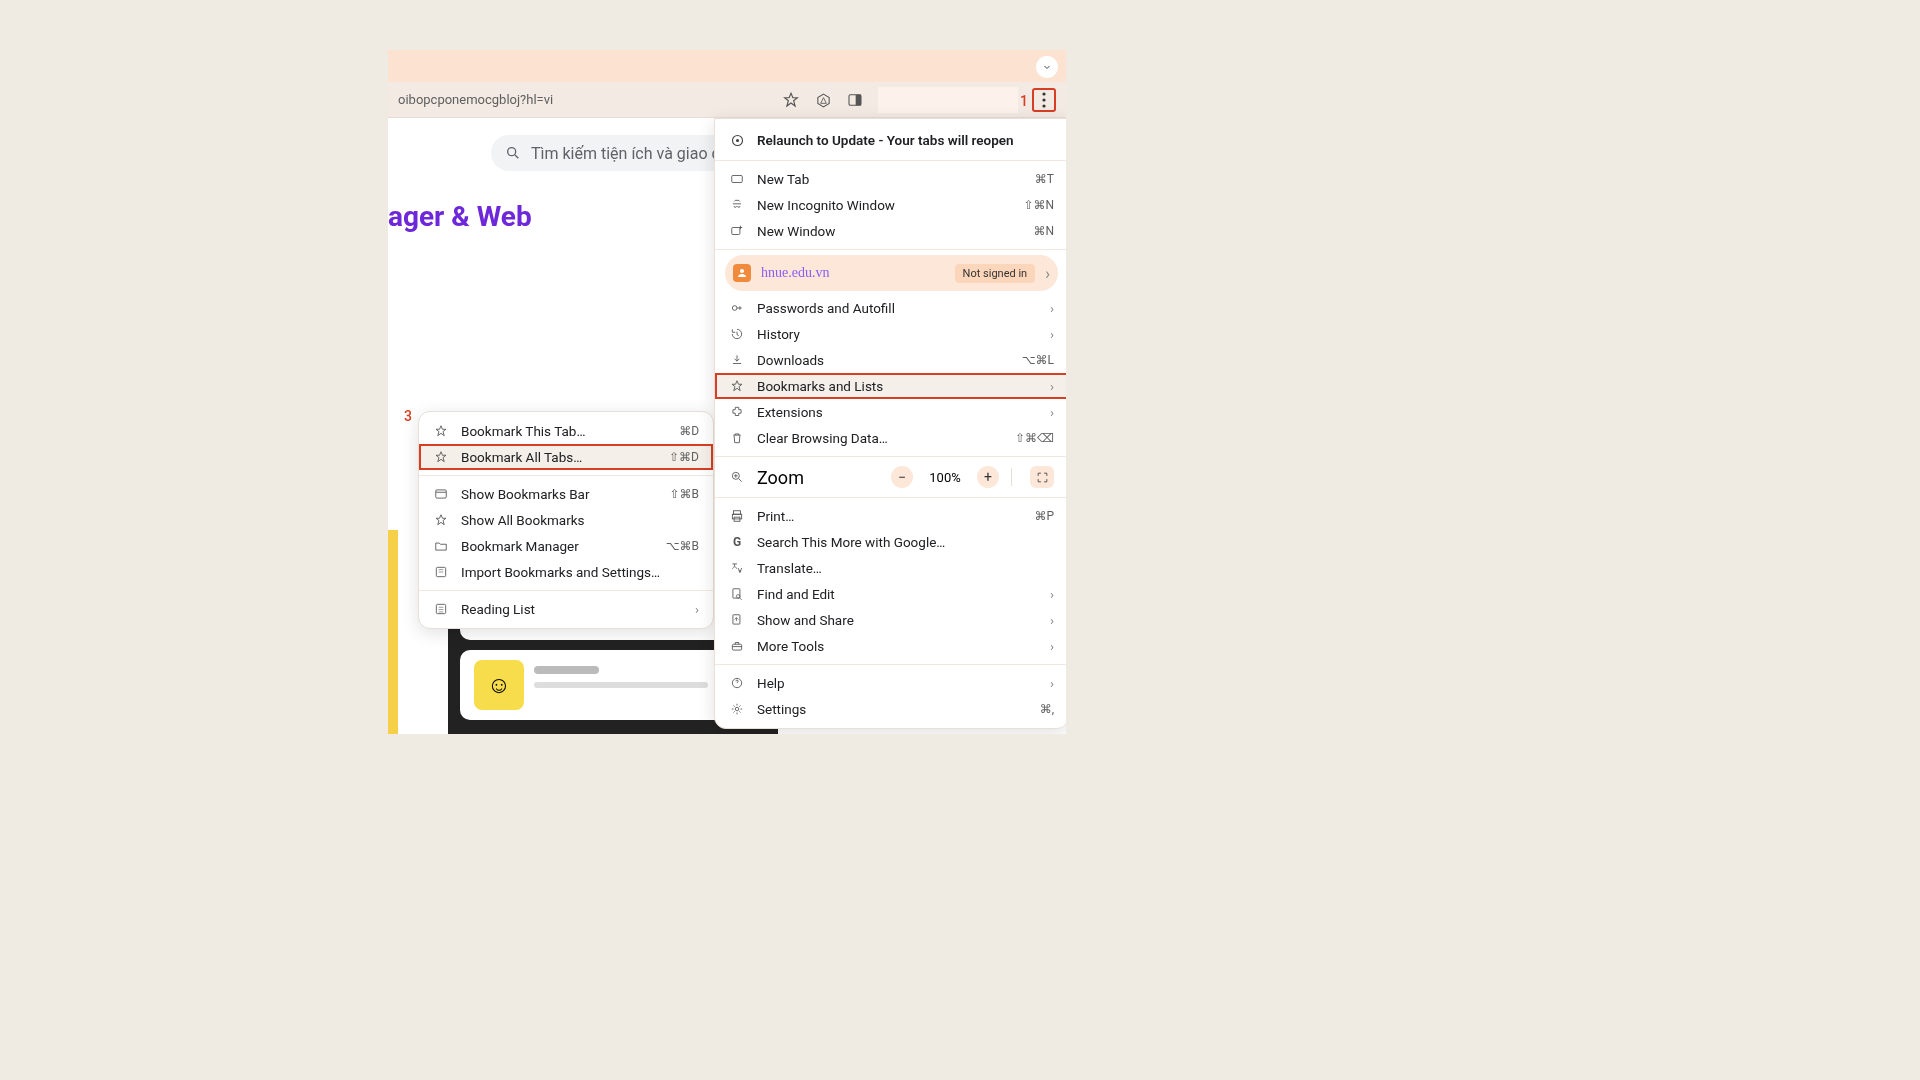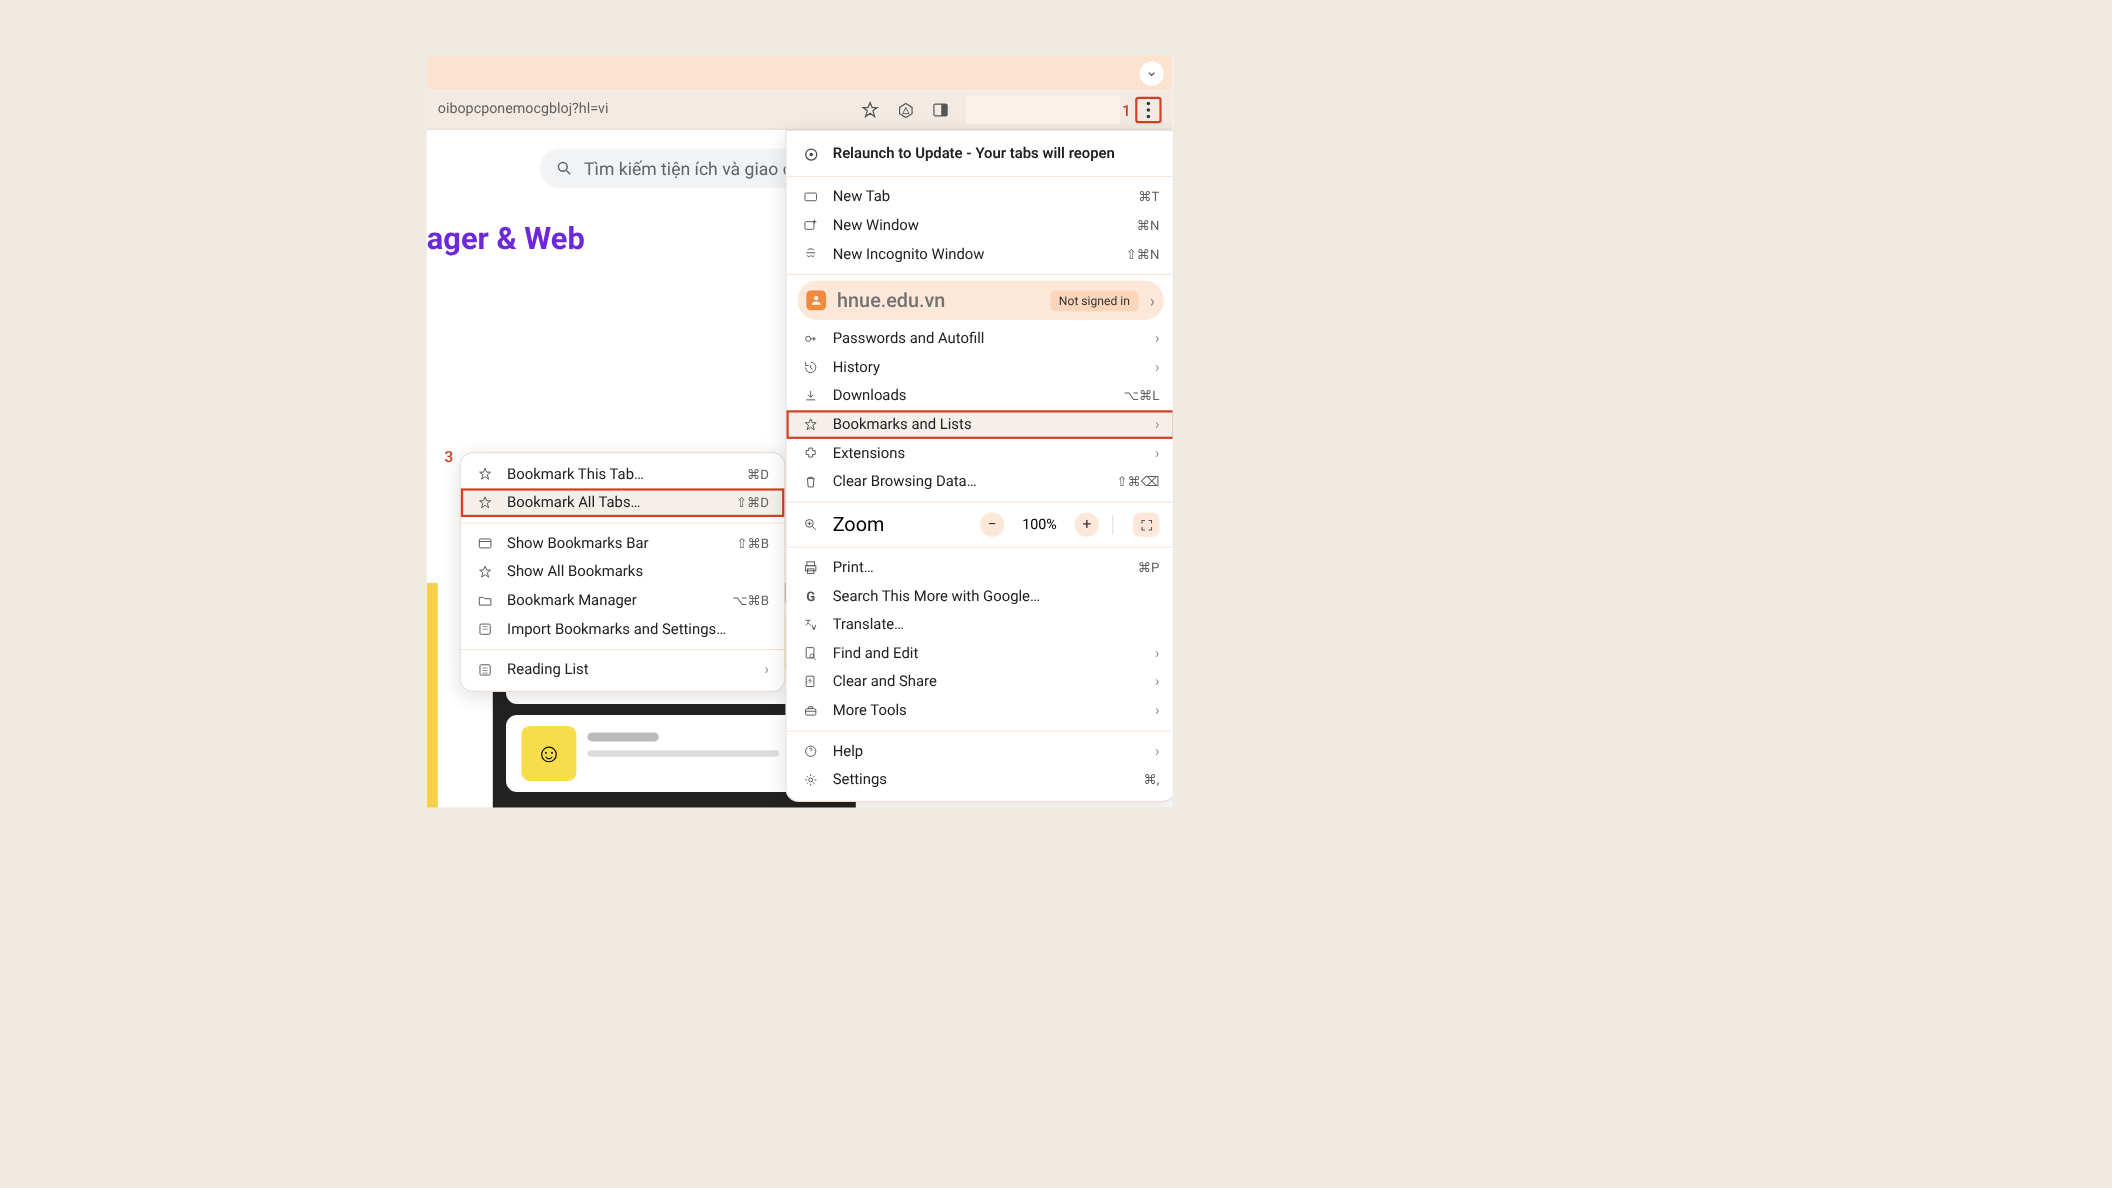--- a/index.html
+++ b/index.html
@@ -80,21 +80,21 @@
 .m-item .short { font-size: 12px; color: #606060; }
 .m-item .chev { color:#888; }
 .m-sep { height: 1px; background: #f3e6dc; margin: 5px 0; }
 .m-item.highlight { outline: 2px solid #d63f24; outline-offset: -2px; background:#f5efe9; }
 .m-item.relaunch { height: 30px; font-weight:600; }
 .profile-item {
   display:flex; align-items:center; height:36px; margin:4px 10px; padding:0 8px;
   background:#fce7d8; border-radius:18px; gap:10px;
 }
 .profile-item .avatar { width:18px; height:18px; background:#f08b3e; border-radius:4px; display:flex; align-items:center; justify-content:center; color:#fff; font-size:11px; }
-.profile-item .pname { flex:1; font-size:18px; color:#737373; font-weight:500; }
+.profile-item .pname { flex:1; font-size:14px; color:#8b5cf6; font-weight:500;font-family:Liberation Serif, serif; }
 .profile-item .badge { font-size:11px; background:#fcd6bb; border-radius:4px; padding:3px 8px; color:#333; }
 .zoom-row { display:flex; align-items:center; height:30px; padding:0 14px; gap:12px; }
 .zoom-row .ic { width:16px; height:16px; display:flex; align-items:center; justify-content:center; color:#555; }
 .zoom-row .label { flex:1; font-size:18px; }
 .zoom-btn { width:22px; height:22px; border-radius:11px; background:#fce7d8; display:flex; align-items:center; justify-content:center; font-size:14px; color:#333; cursor:pointer; }
 .zoom-val { font-size:13px; min-width:40px; text-align:center; }
 .zoom-full { width:24px; height:22px; border-radius:6px; background:#fce7d8; display:flex; align-items:center; justify-content:center; margin-left:6px; cursor:pointer; }
 svg { display:block; }
 </style>
 </head>
@@ -269,35 +269,35 @@
           <svg width="14" height="14" viewBox="0 0 24 24">
             <rect x="3" y="6" width="18" height="12" rx="2" fill="none" stroke="#555" stroke-width="1.5"></rect>
           </svg>
         </span>
       <span class="label">New Tab</span>
       <span class="short">⌘T</span>
     </div>
     <div class="m-item">
       <span class="ic">
           <svg width="14" height="14" viewBox="0 0 24 24">
+            <path d="M5 10h14M7 6l2-2h6l2 2M7 14a2 2 0 104 0m2 0a2 2 0 104 0" stroke="#555" stroke-width="1.5" fill="none"></path>
+          </svg>
+        </span>
+      <span class="label">New Incognito Window</span>
+      <span class="short">⇧⌘N</span>
+    </div>
+    <div class="m-item">
+      <span class="ic">
+          <svg width="14" height="14" viewBox="0 0 24 24">
             <rect x="3" y="6" width="14" height="12" rx="2" fill="none" stroke="#555" stroke-width="1.5"></rect>
             <path d="M18 3v6M15 6h6" stroke="#555" stroke-width="1.5"></path>
           </svg>
         </span>
       <span class="label">New Window</span>
       <span class="short">⌘N</span>
-    </div>
-    <div class="m-item">
-      <span class="ic">
-          <svg width="14" height="14" viewBox="0 0 24 24">
-            <path d="M5 10h14M7 6l2-2h6l2 2M7 14a2 2 0 104 0m2 0a2 2 0 104 0" stroke="#555" stroke-width="1.5" fill="none"></path>
-          </svg>
-        </span>
-      <span class="label">New Incognito Window</span>
-      <span class="short">⇧⌘N</span>
     </div>
     <div class="m-sep"></div>
     <div class="profile-item">
       <div class="avatar">
           <svg width="12" height="12" viewBox="0 0 24 24">
             <circle cx="12" cy="8" r="4" fill="#fff"></circle>
             <path d="M4 20c0-4 4-6 8-6s8 2 8 6" fill="#fff"></path>
           </svg>
         </div>
       <div class="pname">hnue.edu.vn</div>
@@ -416,21 +416,21 @@
       <span class="label">Find and Edit</span>
       <span class="chev">›</span>
     </div>
     <div class="m-item">
       <span class="ic">
           <svg width="14" height="14" viewBox="0 0 24 24">
             <rect x="5" y="3" width="12" height="16" rx="1" fill="none" stroke="#555" stroke-width="1.5"></rect>
             <path d="M11 8v6m-3-3l3-3 3 3" stroke="#555" stroke-width="1.3" fill="none"></path>
           </svg>
         </span>
-      <span class="label">Clear and Share</span>
+      <span class="label">Show and Share</span>
       <span class="chev">›</span>
     </div>
     <div class="m-item">
       <span class="ic">
           <svg width="14" height="14" viewBox="0 0 24 24">
             <rect x="4" y="9" width="16" height="10" rx="2" fill="none" stroke="#555" stroke-width="1.5"></rect>
             <path d="M9 9V6h6v3M4 13h16" stroke="#555" stroke-width="1.5" fill="none"></path>
           </svg>
         </span>
       <span class="label">More Tools</span>

